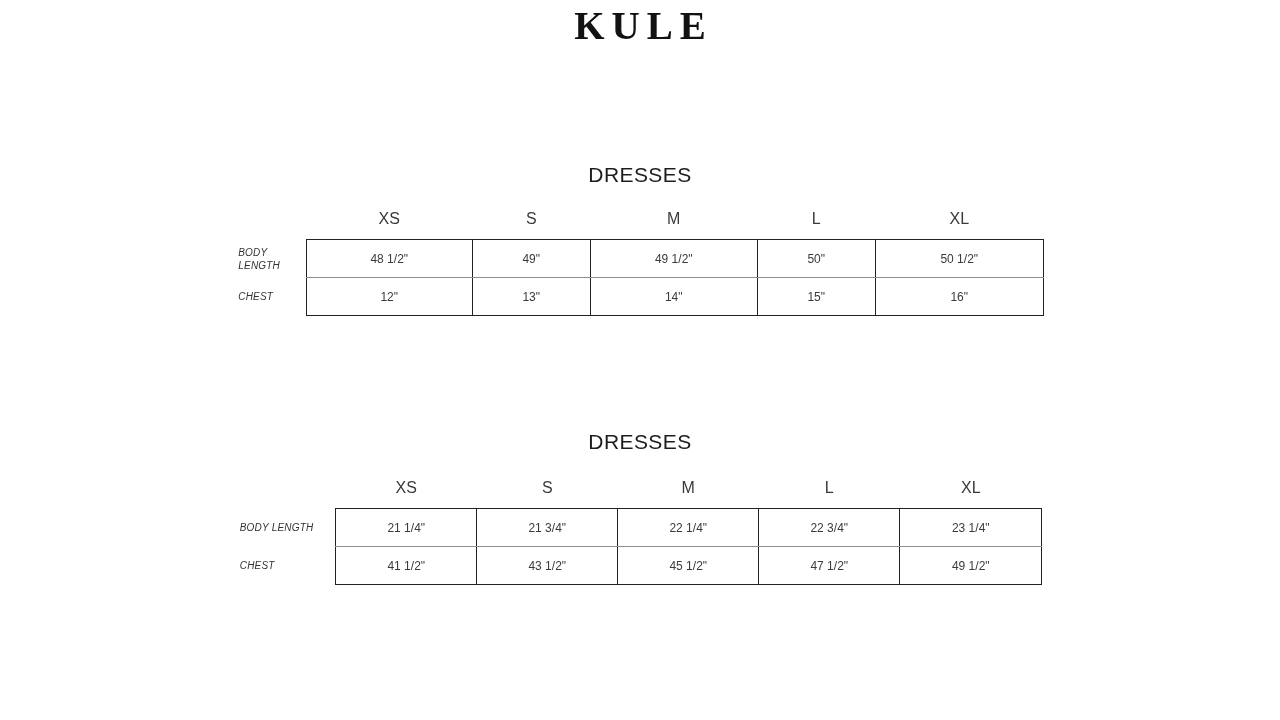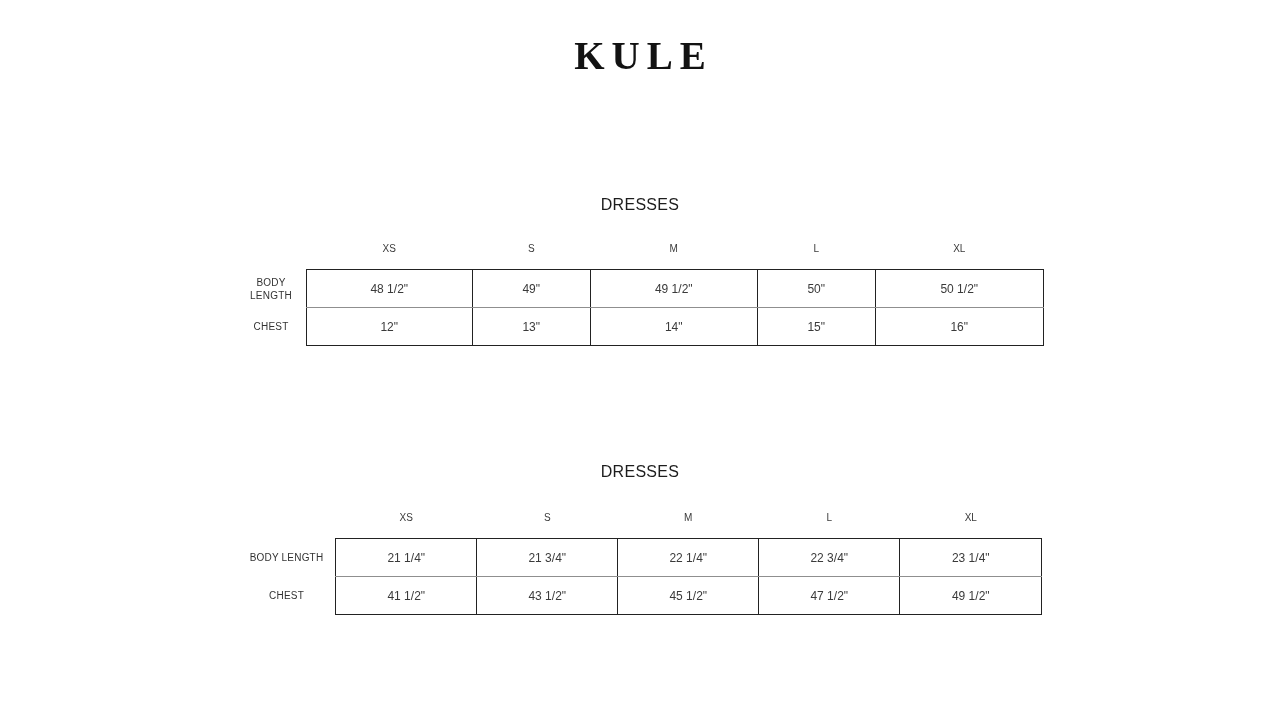--- a/index.html
+++ b/index.html
@@ -4,38 +4,38 @@
 <style>
   html, body { margin: 0; padding: 0; }
   body {
     width: 1280px;
     height: 720px;
     background: #ffffff;
     font-family: "Liberation Sans", sans-serif;
     overflow: hidden;
   }
   .logo-wrap {
-    padding-top: 36px;
+    padding-top: 6px;
     text-align: center;
   }
   .logo {
     margin: 0;
     display: inline-block;
     font-family: "Liberation Serif", serif;
     font-weight: 700;
     font-size: 39px;
     line-height: 39px;
     letter-spacing: 0.18em;
     margin-right: -0.18em;
     color: #121212;
   }
   .section-title {
     margin: 0;
     text-align: center;
-    font-size: 16px;
+    font-size: 21px;
     line-height: 24px;
     font-weight: 400;
     letter-spacing: 0.02em;
     color: #1d1d1d;
   }
   .dresses-title  { margin-top: 118px; }
   .sweaters-title { margin-top: 114px; }
 
   .size-table {
     border-collapse: collapse;
@@ -56,34 +56,35 @@
 
   .sweaters-table col.c0 { width: 98px;  }
   .sweaters-table col.c1 { width: 141px; }
   .sweaters-table col.c2 { width: 141px; }
   .sweaters-table col.c3 { width: 141px; }
   .sweaters-table col.c4 { width: 141px; }
   .sweaters-table col.c5 { width: 142px; }
 
   .size-table th { font-weight: 400; border: none; }
   .col-header {
-    font-size: 10px;
+    font-size: 16px;
     line-height: 14px;
     padding: 0 0 13px 0;
     text-align: center;
     color: #3a3a3a;
   }
   .row-label {
     font-size: 10px;
     line-height: 13px;
     letter-spacing: 0.02em;
-    text-align: center;
+    text-align: left;
     vertical-align: middle;
     color: #333333;
     padding: 0 2px;
+    font-style: italic;
   }
   .sweaters-table .row-label { white-space: nowrap; }
 
   .size-table td {
     border: 1px solid #222222;
     height: 37px;
     padding: 0;
     text-align: center;
     vertical-align: middle;
     font-size: 12px;

